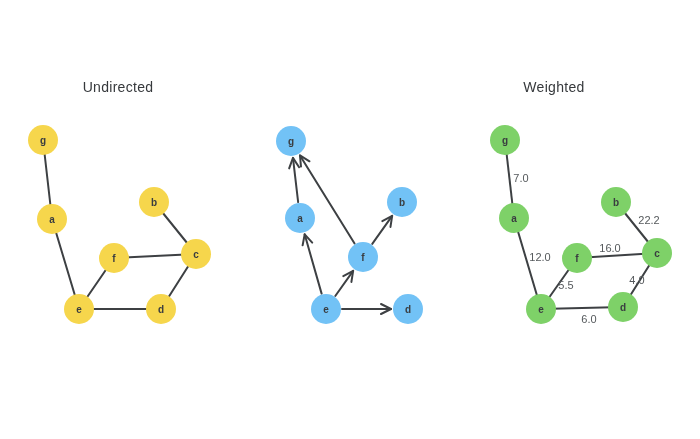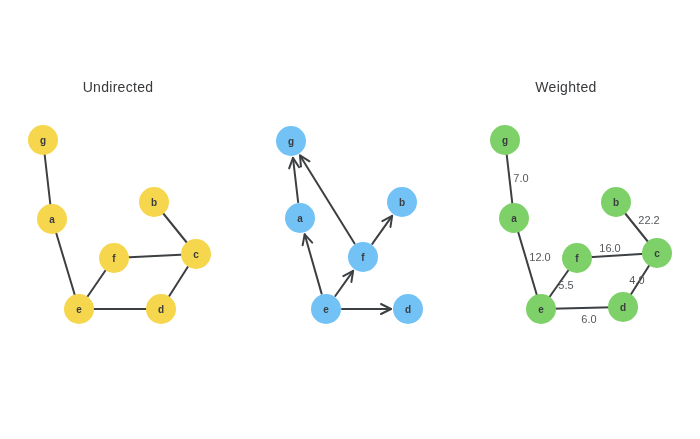--- a/index.html
+++ b/index.html
@@ -34,21 +34,21 @@
     font-size: 11px;
     fill: #55595c;
   }
   marker { overflow: visible; }
 </style>
 </head>
 <body>
 
 <div class="stage">
   <div class="panel-title" style="left:118px">Undirected</div>
-  <div class="panel-title" style="left:566px">Weighted</div>
+  <div class="panel-title" style="left:554px">Weighted</div>
 
   <svg id="graphs-svg" width="700" height="439" viewBox="0 0 700 439">
     <defs>
       <marker id="arrowhead" markerUnits="userSpaceOnUse" markerWidth="24" markerHeight="24" refX="10" refY="5" orient="auto">
         <path d="M0,0 L10,5 L0,10" fill="none" stroke="#3d4043" stroke-width="2" stroke-linecap="round" stroke-linejoin="round"></path>
       </marker>
     </defs>
   <g>
         <line x1="43" y1="140" x2="52" y2="219" stroke="#3d4043" stroke-width="2" stroke-linecap="round"></line>
         <line x1="52" y1="219" x2="79" y2="309" stroke="#3d4043" stroke-width="2" stroke-linecap="round"></line>

